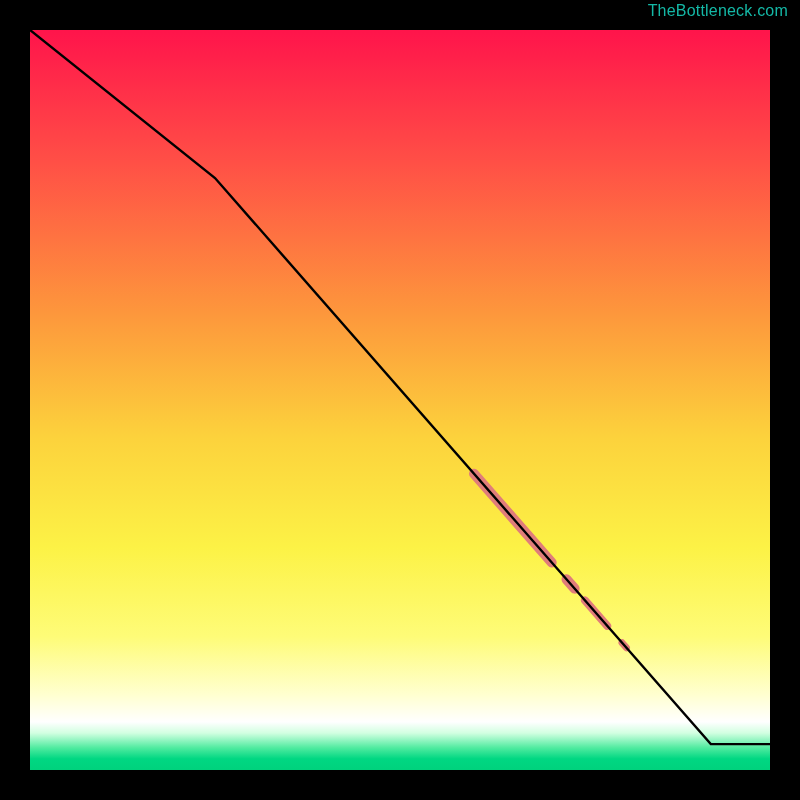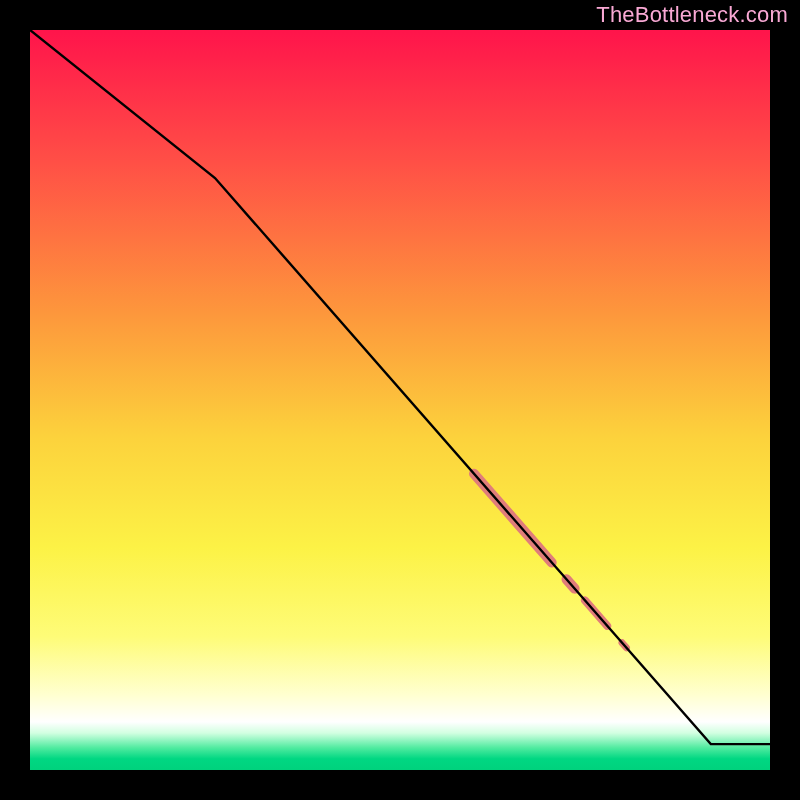--- a/index.html
+++ b/index.html
@@ -14,22 +14,22 @@
   .stage {
     position: relative;
     width: 800px;
     height: 800px;
     background: #000;
   }
   .watermark {
     position: absolute;
     top: 2px;
     right: 12px;
-    color: #f9a8d4;
-    font-size: 22px;
+    color: #14b8a6;
+    font-size: 16px;
     font-weight: 500;
     letter-spacing: 0.2px;
     z-index: 10;
     user-select: none;
   }
   .plot-area {
     position: absolute;
     left: 30px;
     top: 30px;
     width: 740px;

